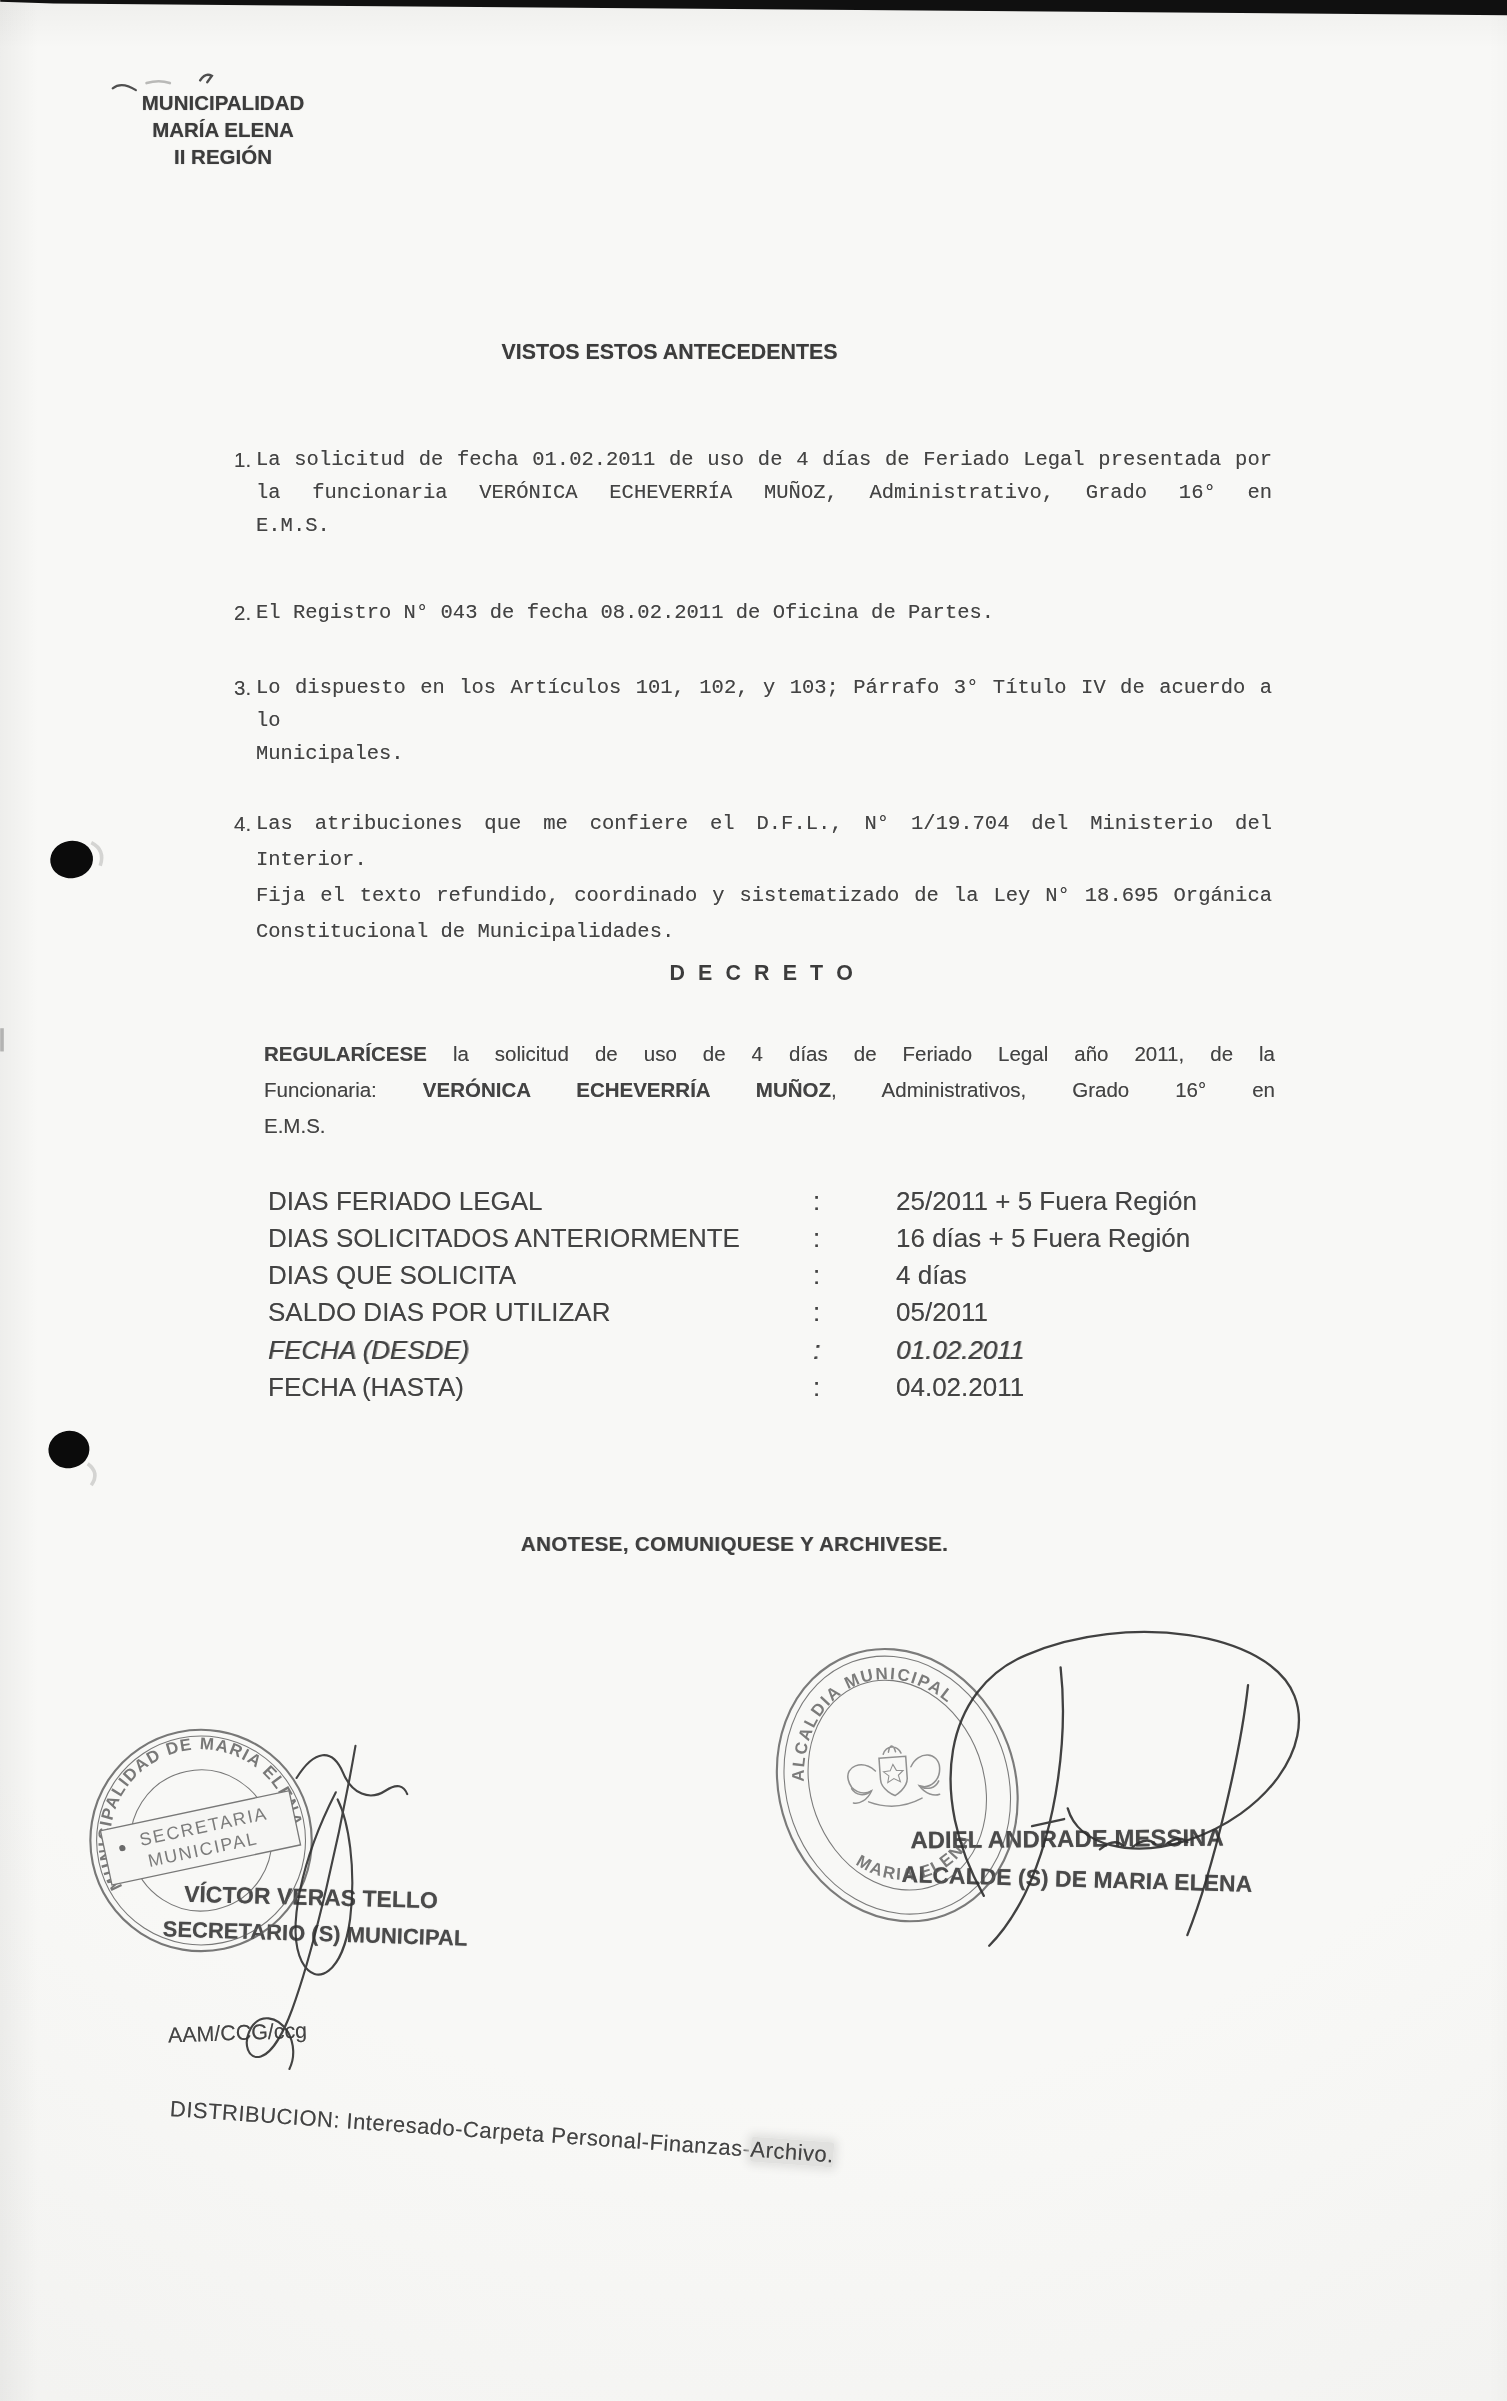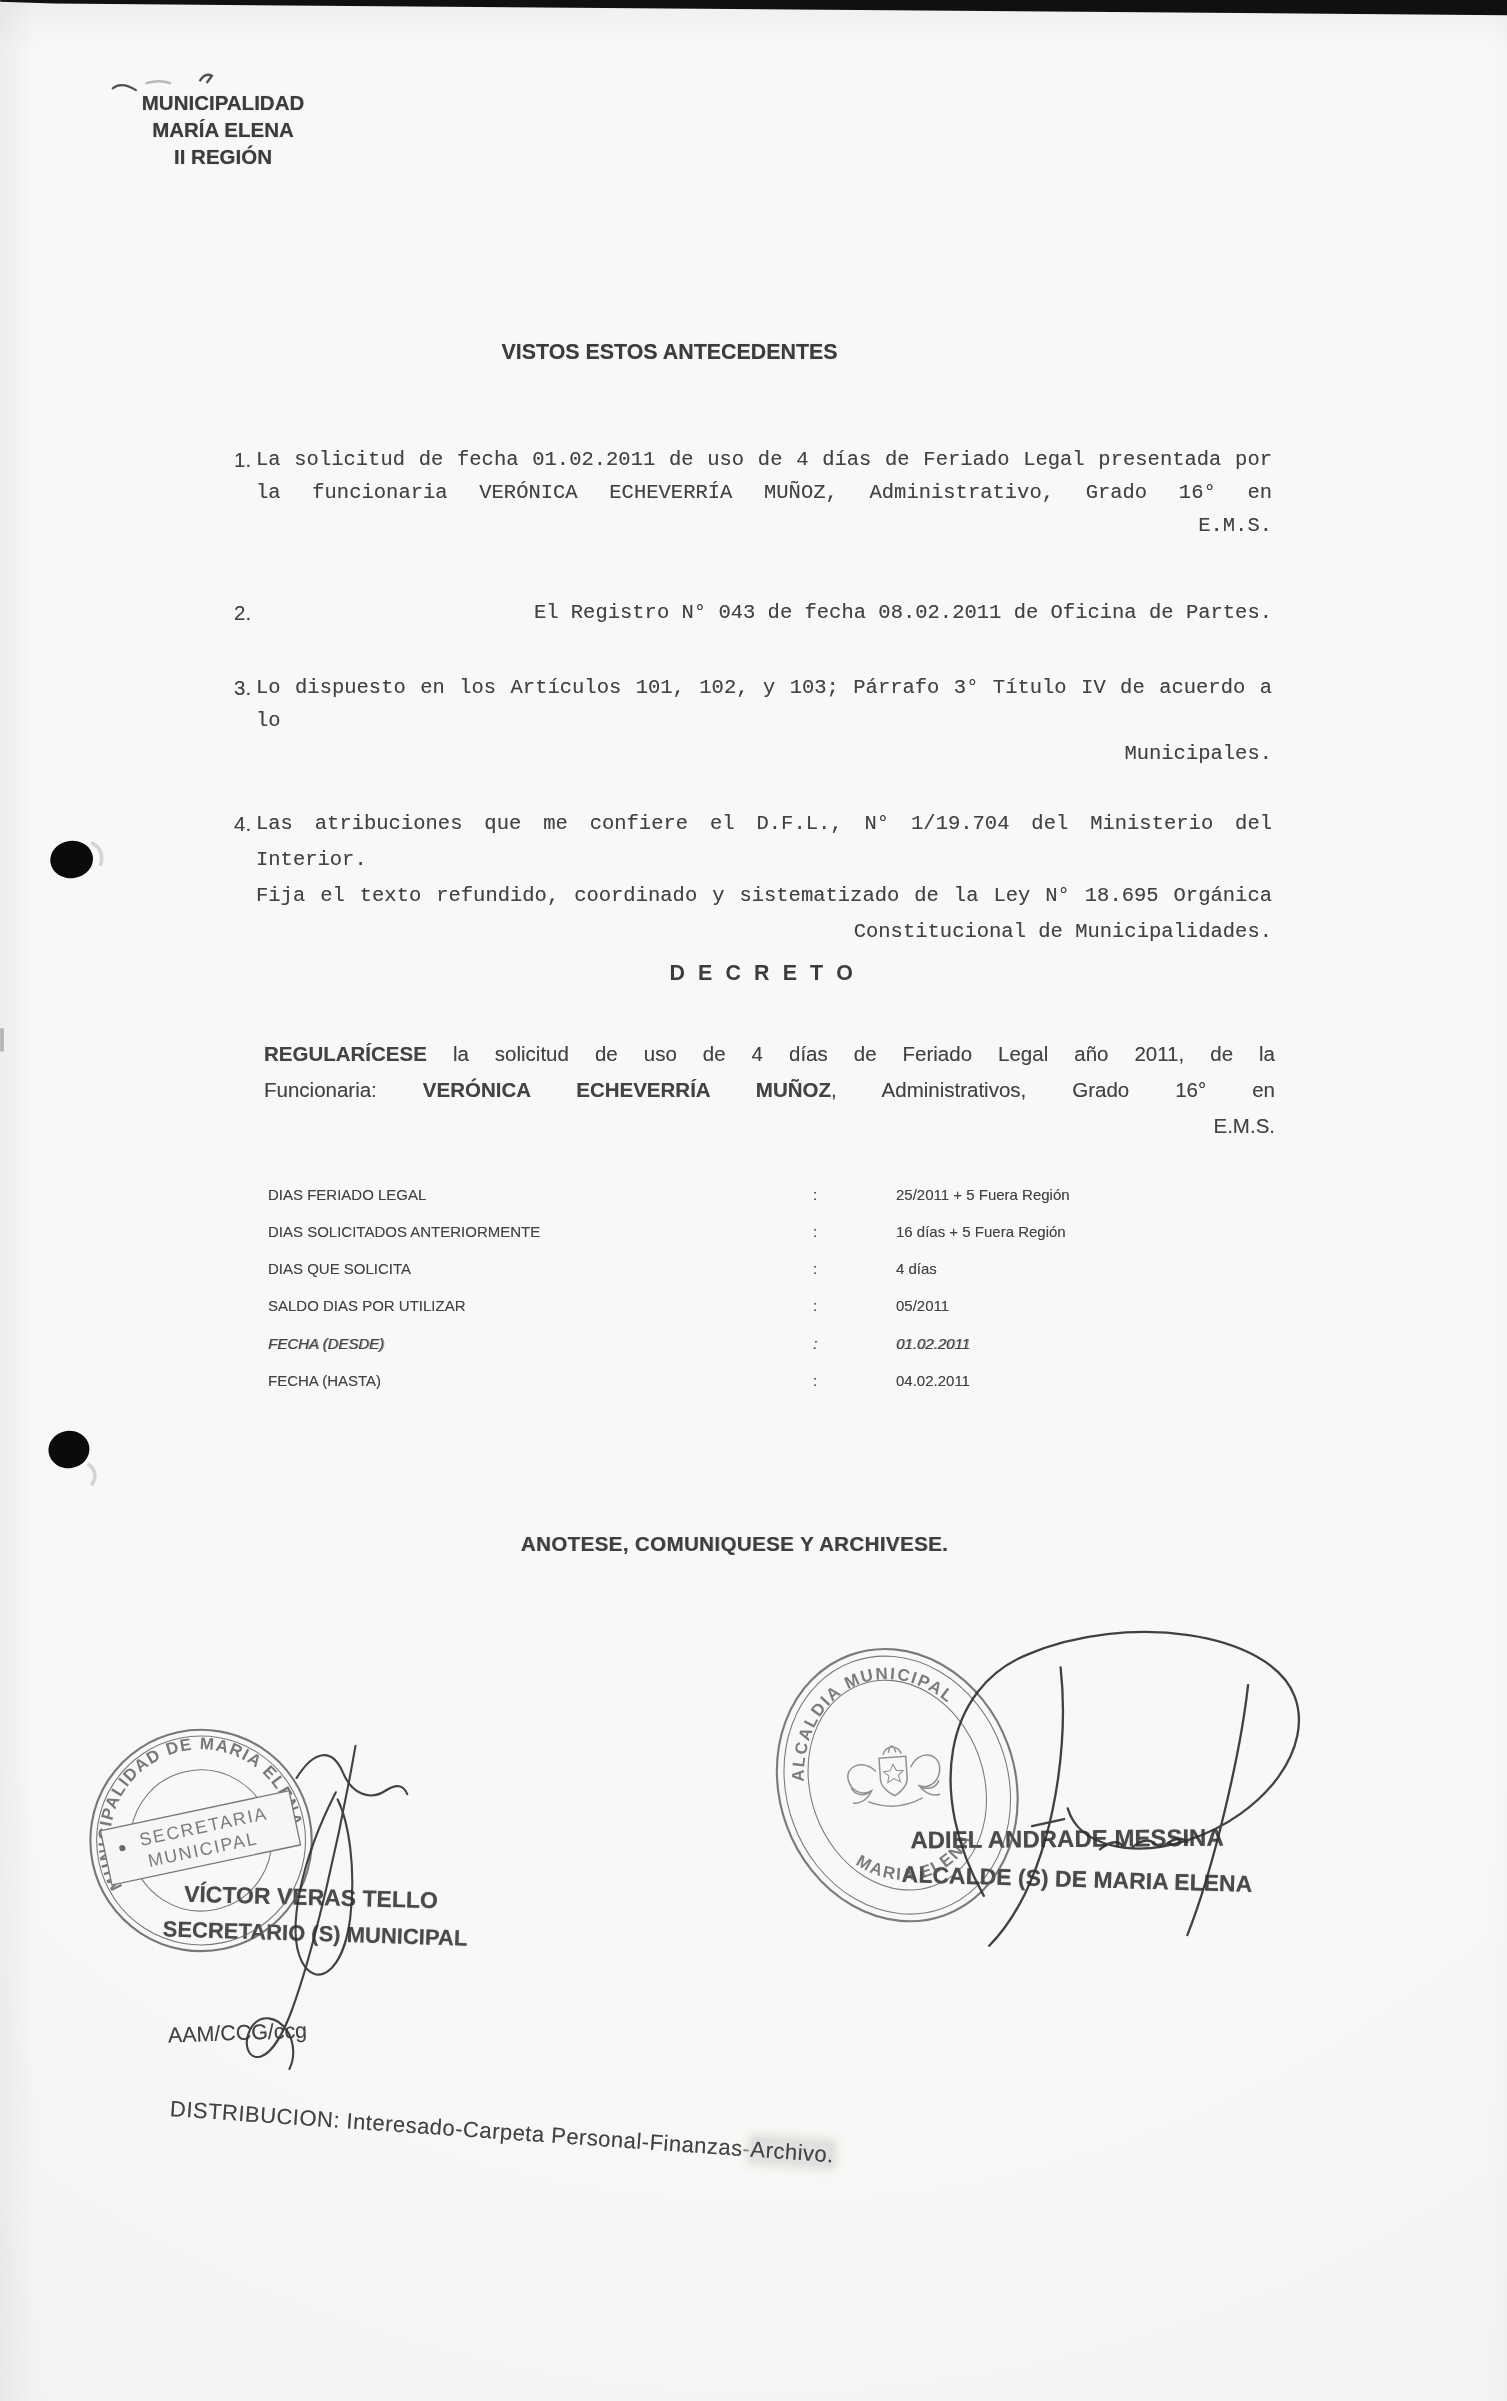--- a/index.html
+++ b/index.html
@@ -30,27 +30,27 @@
     text-shadow:0 0 0.7px rgba(60,60,60,0.5);}
   
   .vistos{left:357px;top:340px;width:625px;text-align:center;font-size:21.4px;
     font-weight:bold;color:#3c3c3c;text-shadow:0 0 0.7px rgba(60,60,60,0.5);}
   
   .item{left:234px;width:1038px;font-size:20.5px;line-height:33px;}
   .item .num{position:absolute;left:0;top:0;}
   .item .body{margin-left:22px;font-family:Liberation Mono, monospace;}
   .lh40{line-height:36px;}
   .jline{text-align:justify;text-align-last:justify;}
-  .lline{text-align:right;}
+  .lline{text-align:left;}
   
   .decreto-h{left:540px;top:961px;width:446px;text-align:center;font-size:21.4px;
     font-weight:bold;letter-spacing:3.6px;color:#3c3c3c;}
   .resolution{left:264px;top:1036px;width:1011px;font-size:20.5px;line-height:36px;}
   
-  .trow{left:268px;width:1053px;height:36px;font-size:15px;}
+  .trow{left:268px;width:1053px;height:36px;font-size:26px;}
   .trow .lbl{position:absolute;left:0;top:0;}
   .trow .col{position:absolute;left:545px;top:0;}
   .trow .val{position:absolute;left:628px;top:0;}
   .smudge{font-style:italic;text-shadow:1.1px 0 0 rgba(80,80,80,0.55);}
   
   .closing{left:404px;top:1512px;width:661px;text-align:center;font-size:20.5px;
     font-weight:bold;letter-spacing:0.4px;color:#3f3f3f;
     text-shadow:0.7px 0 0 rgba(70,70,70,0.5);margin-top:20px;}
   
   .sig-name{font-weight:bold;color:#4a4a4a;text-shadow:0 0 0.9px rgba(70,70,70,0.55);}

